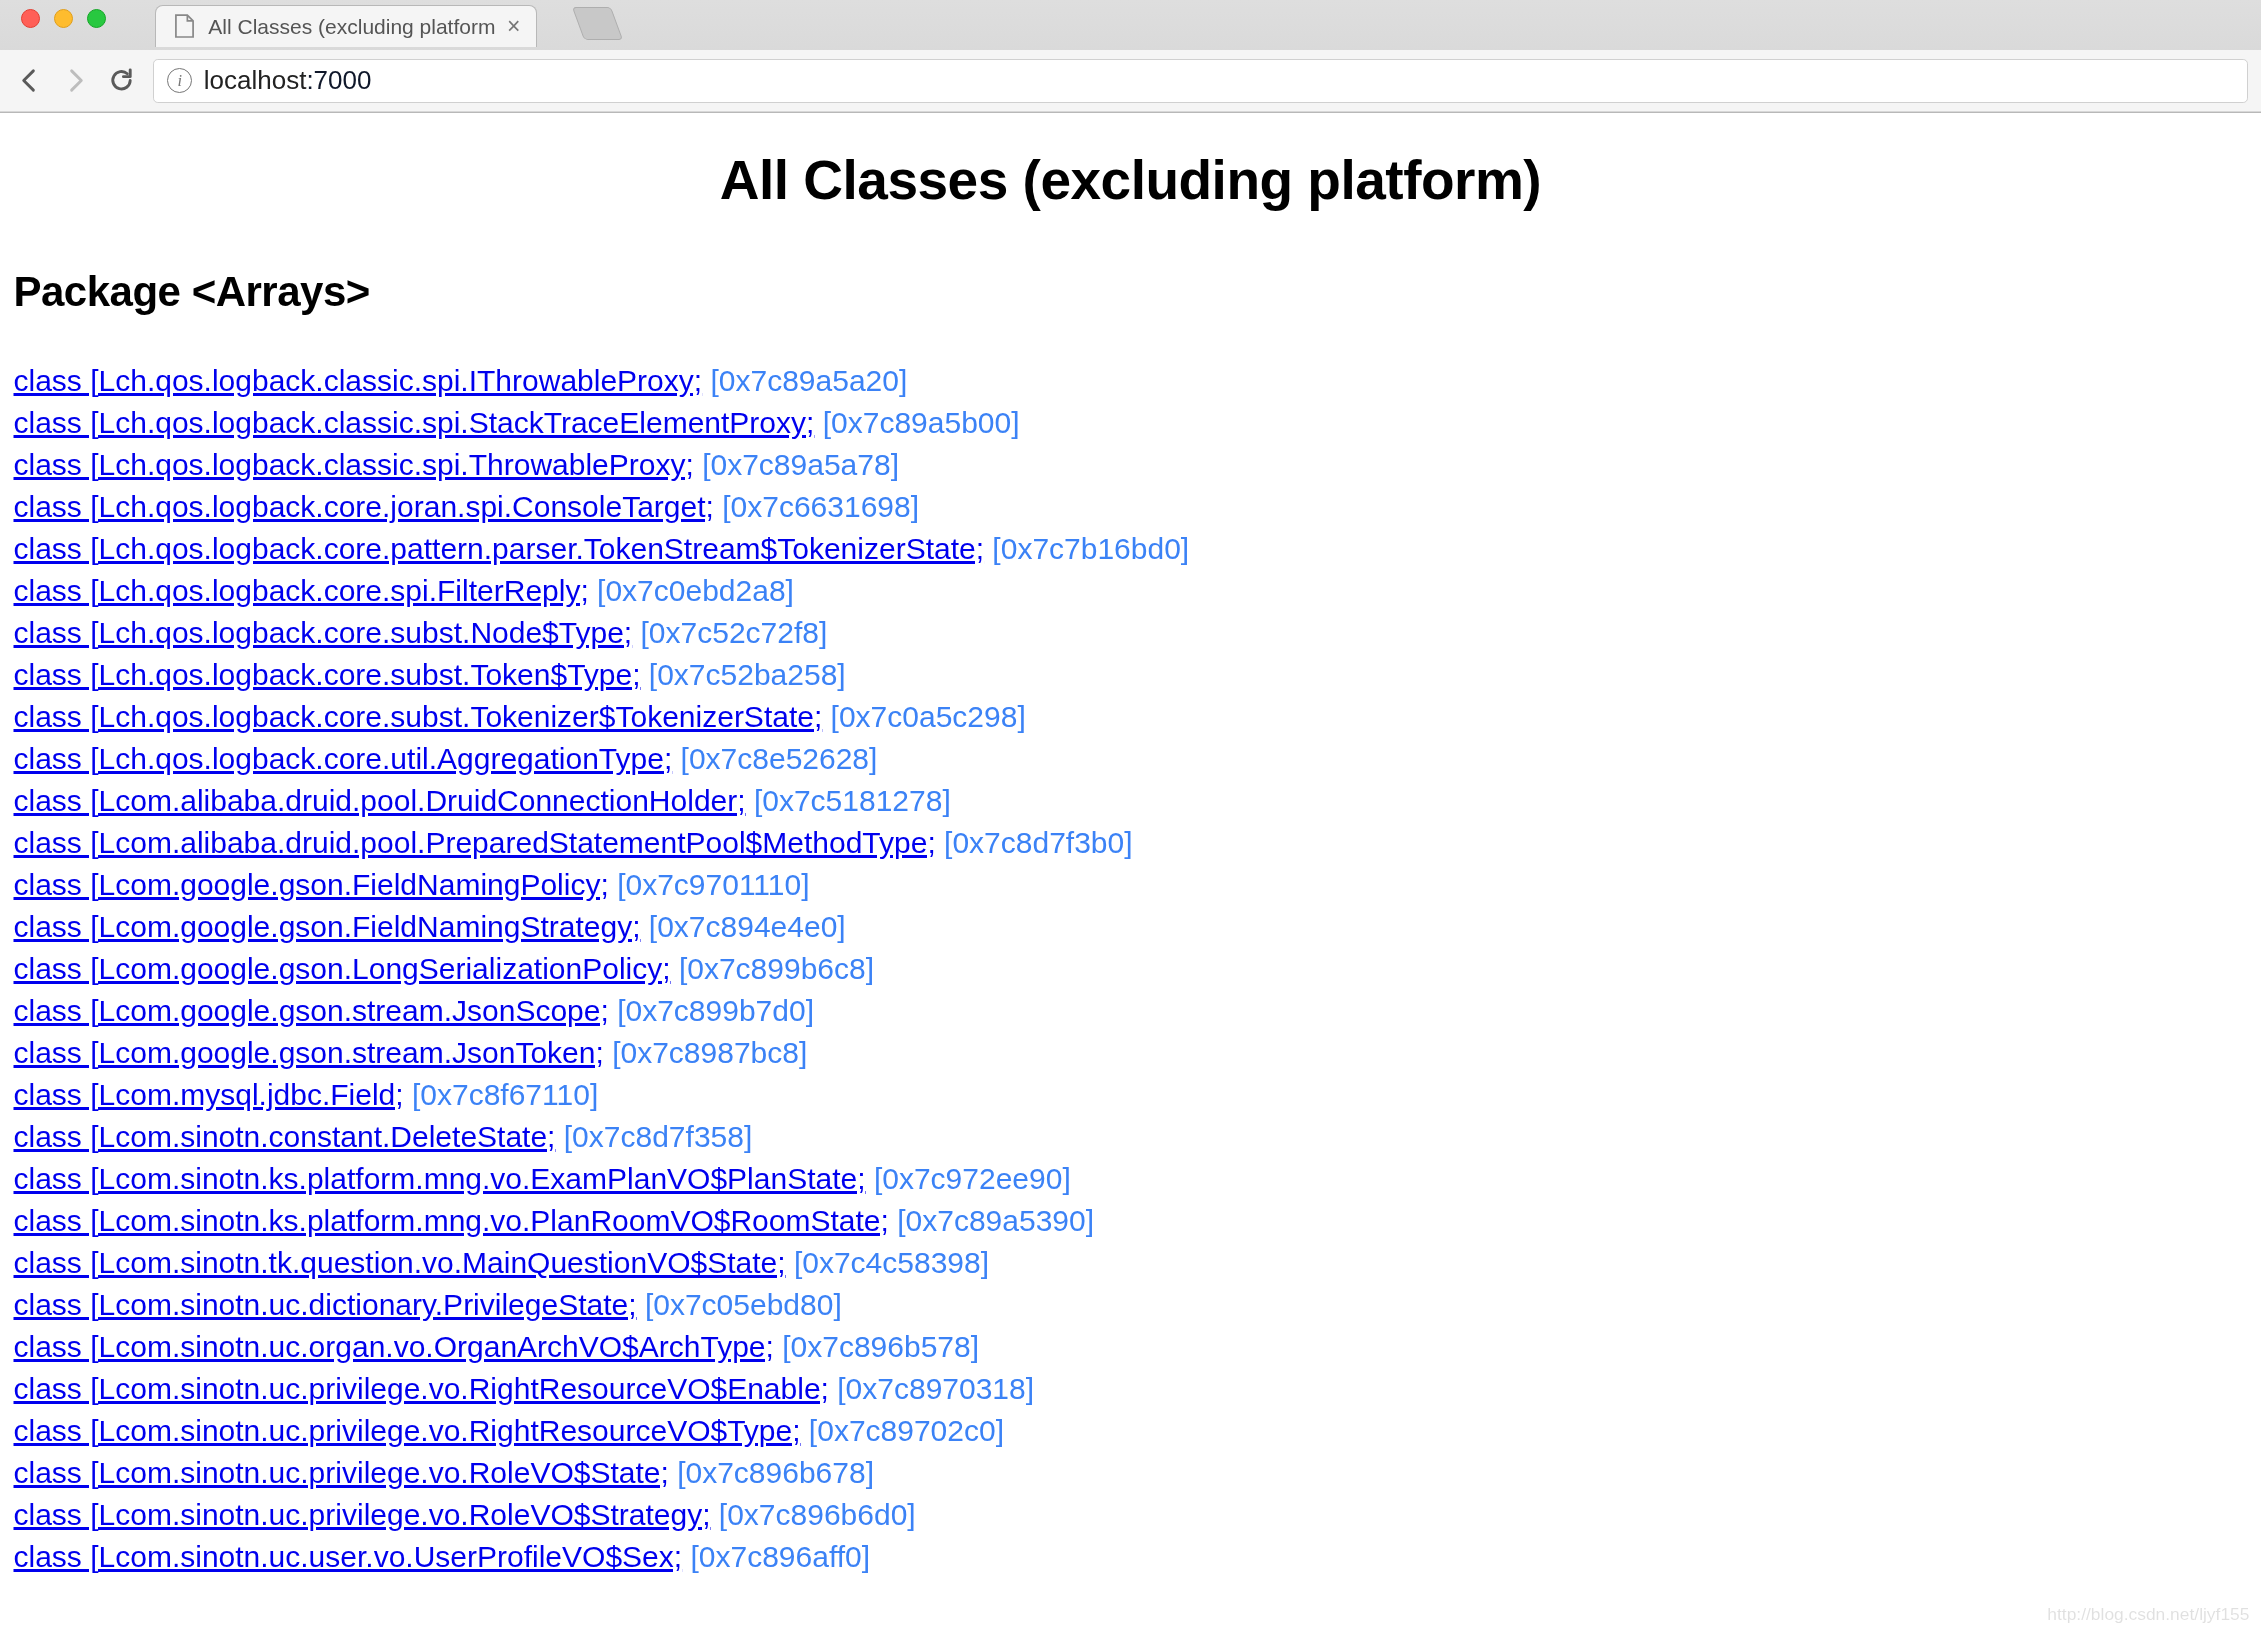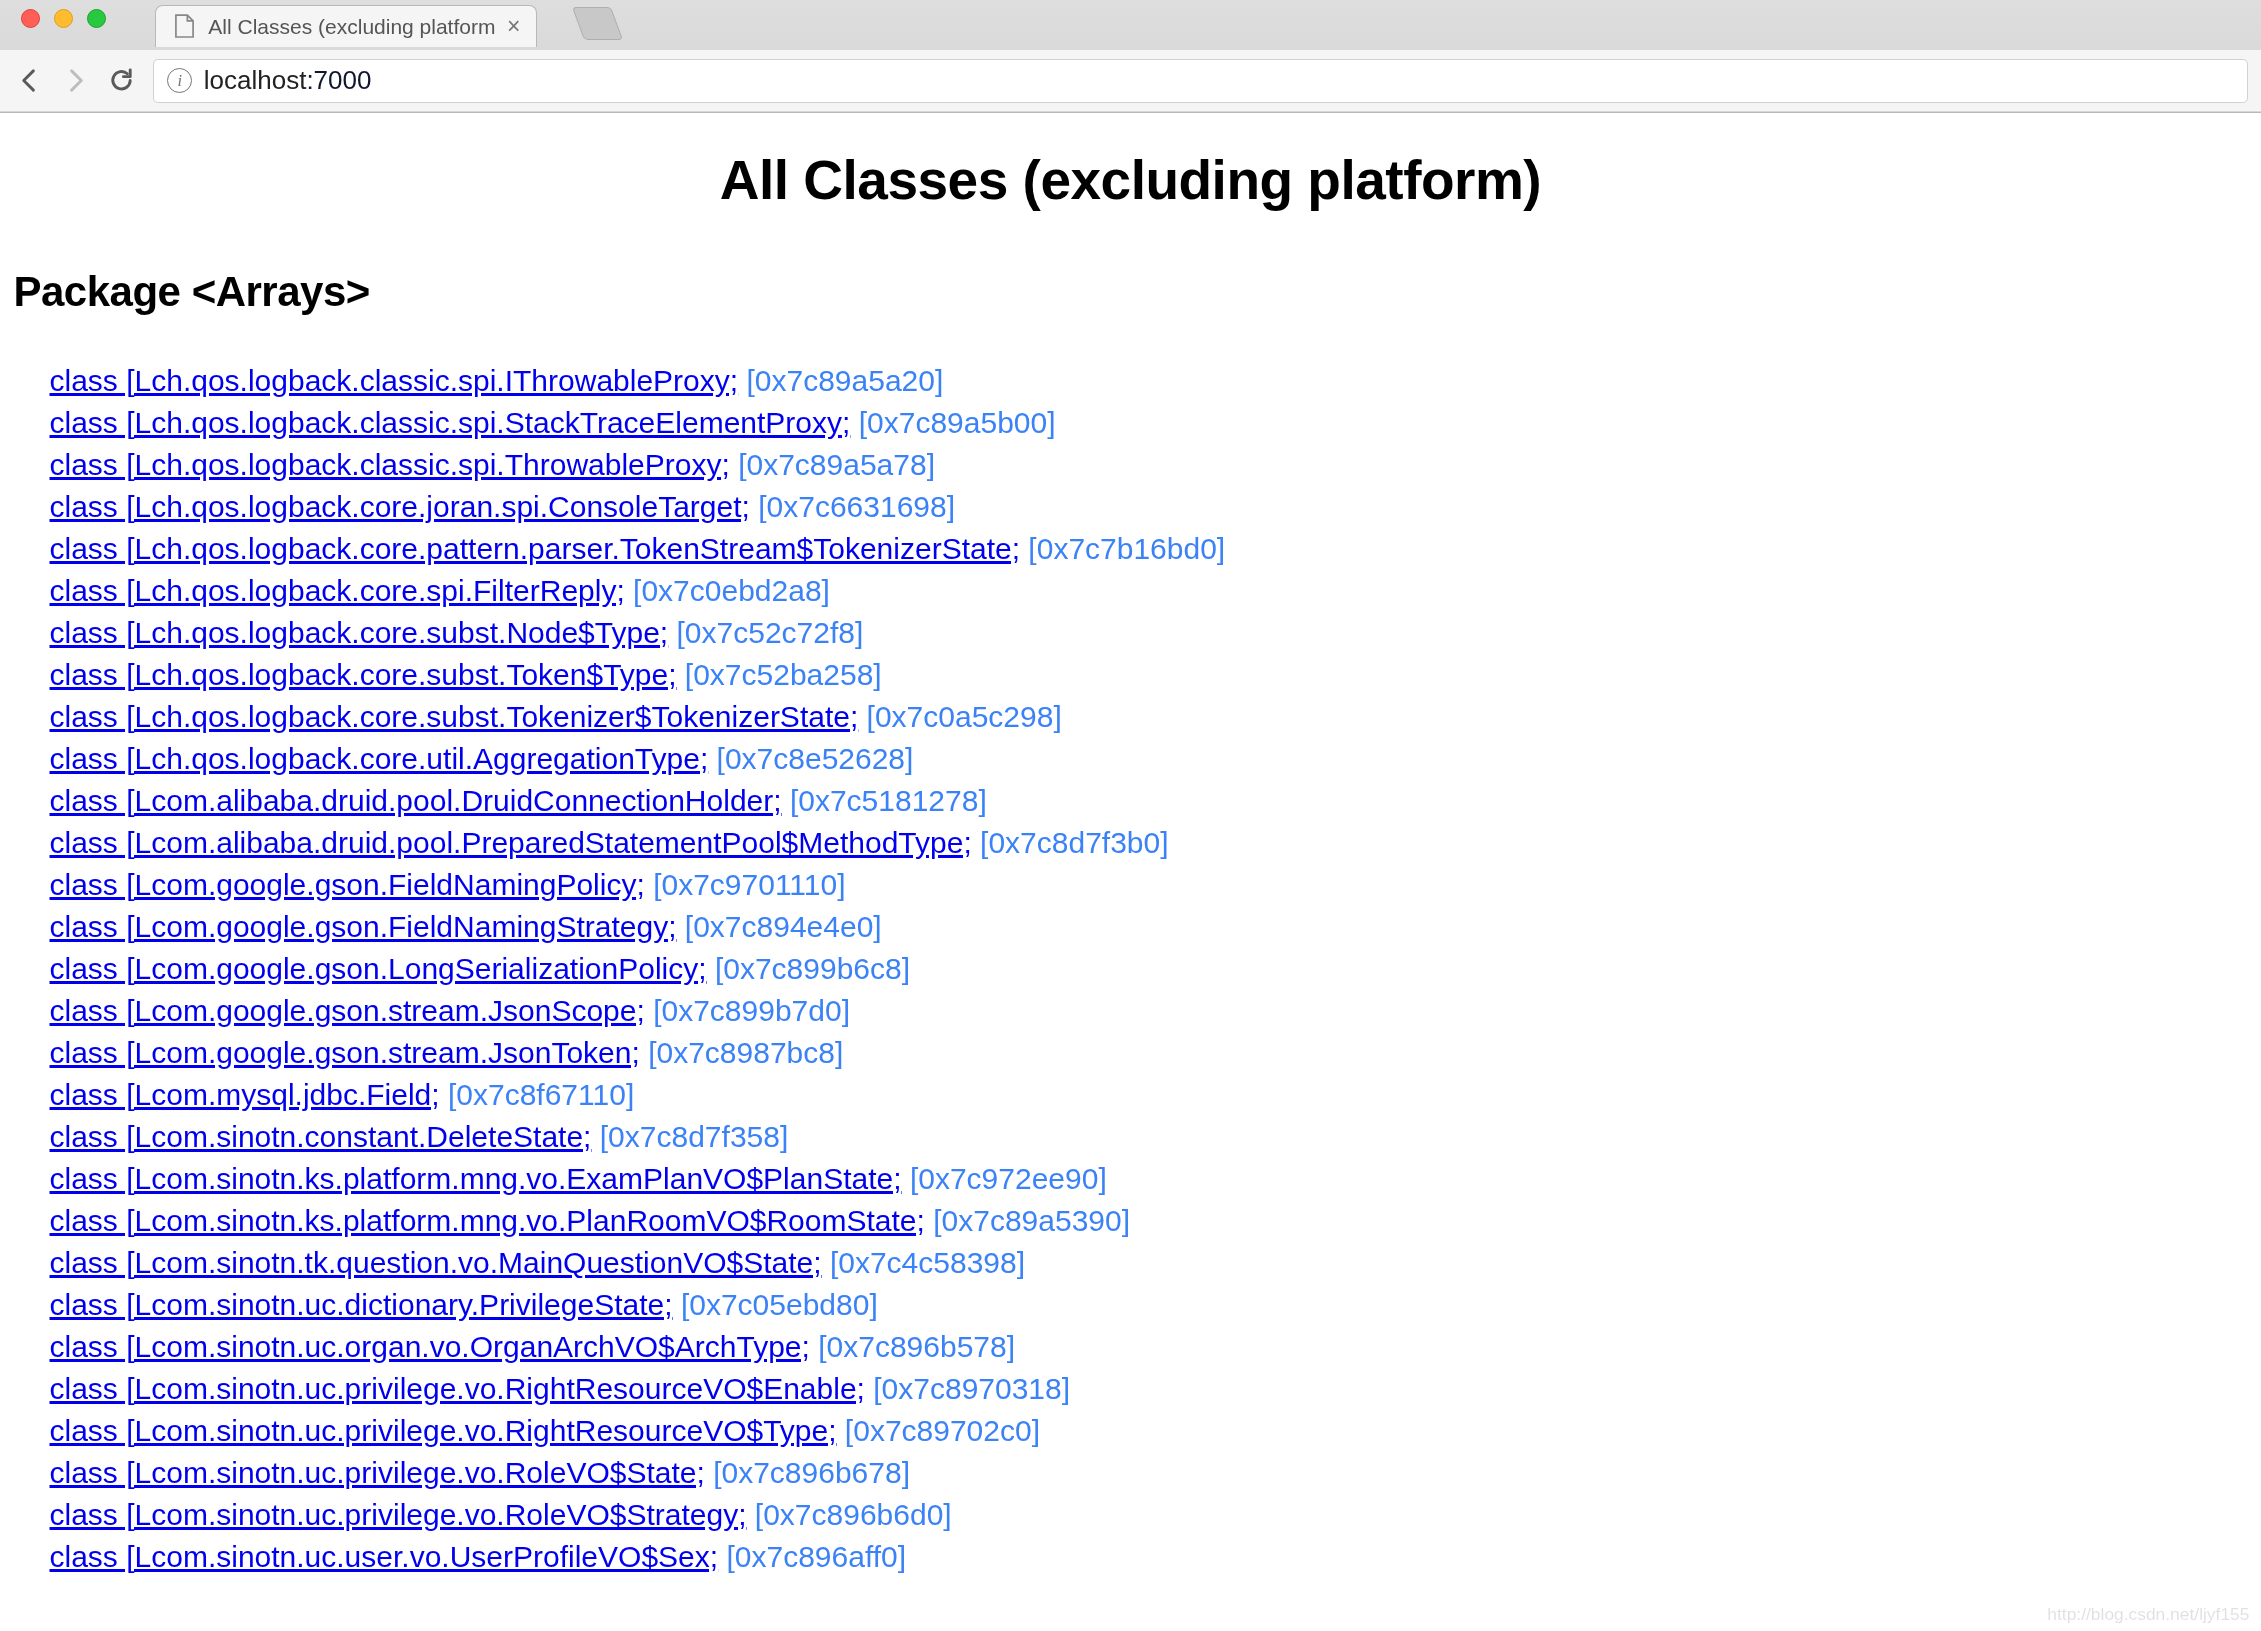--- a/index.html
+++ b/index.html
@@ -156,21 +156,20 @@
       font-size: 30px;
       line-height: 1.4;
     }
     .entry {
       margin-bottom: 0px;
       white-space: nowrap;
     }
     .entry a {
       color: #0000ee;
       text-decoration: underline;
-      margin-left: 36px;
     }
     .entry .addr {
       color: #3b82f6;
     }
     .watermark {
       position: fixed;
       bottom: 5.8px;
       right: 11.6px;
       font-size: 17.4px;
       color: rgba(0,0,0,0.12);

